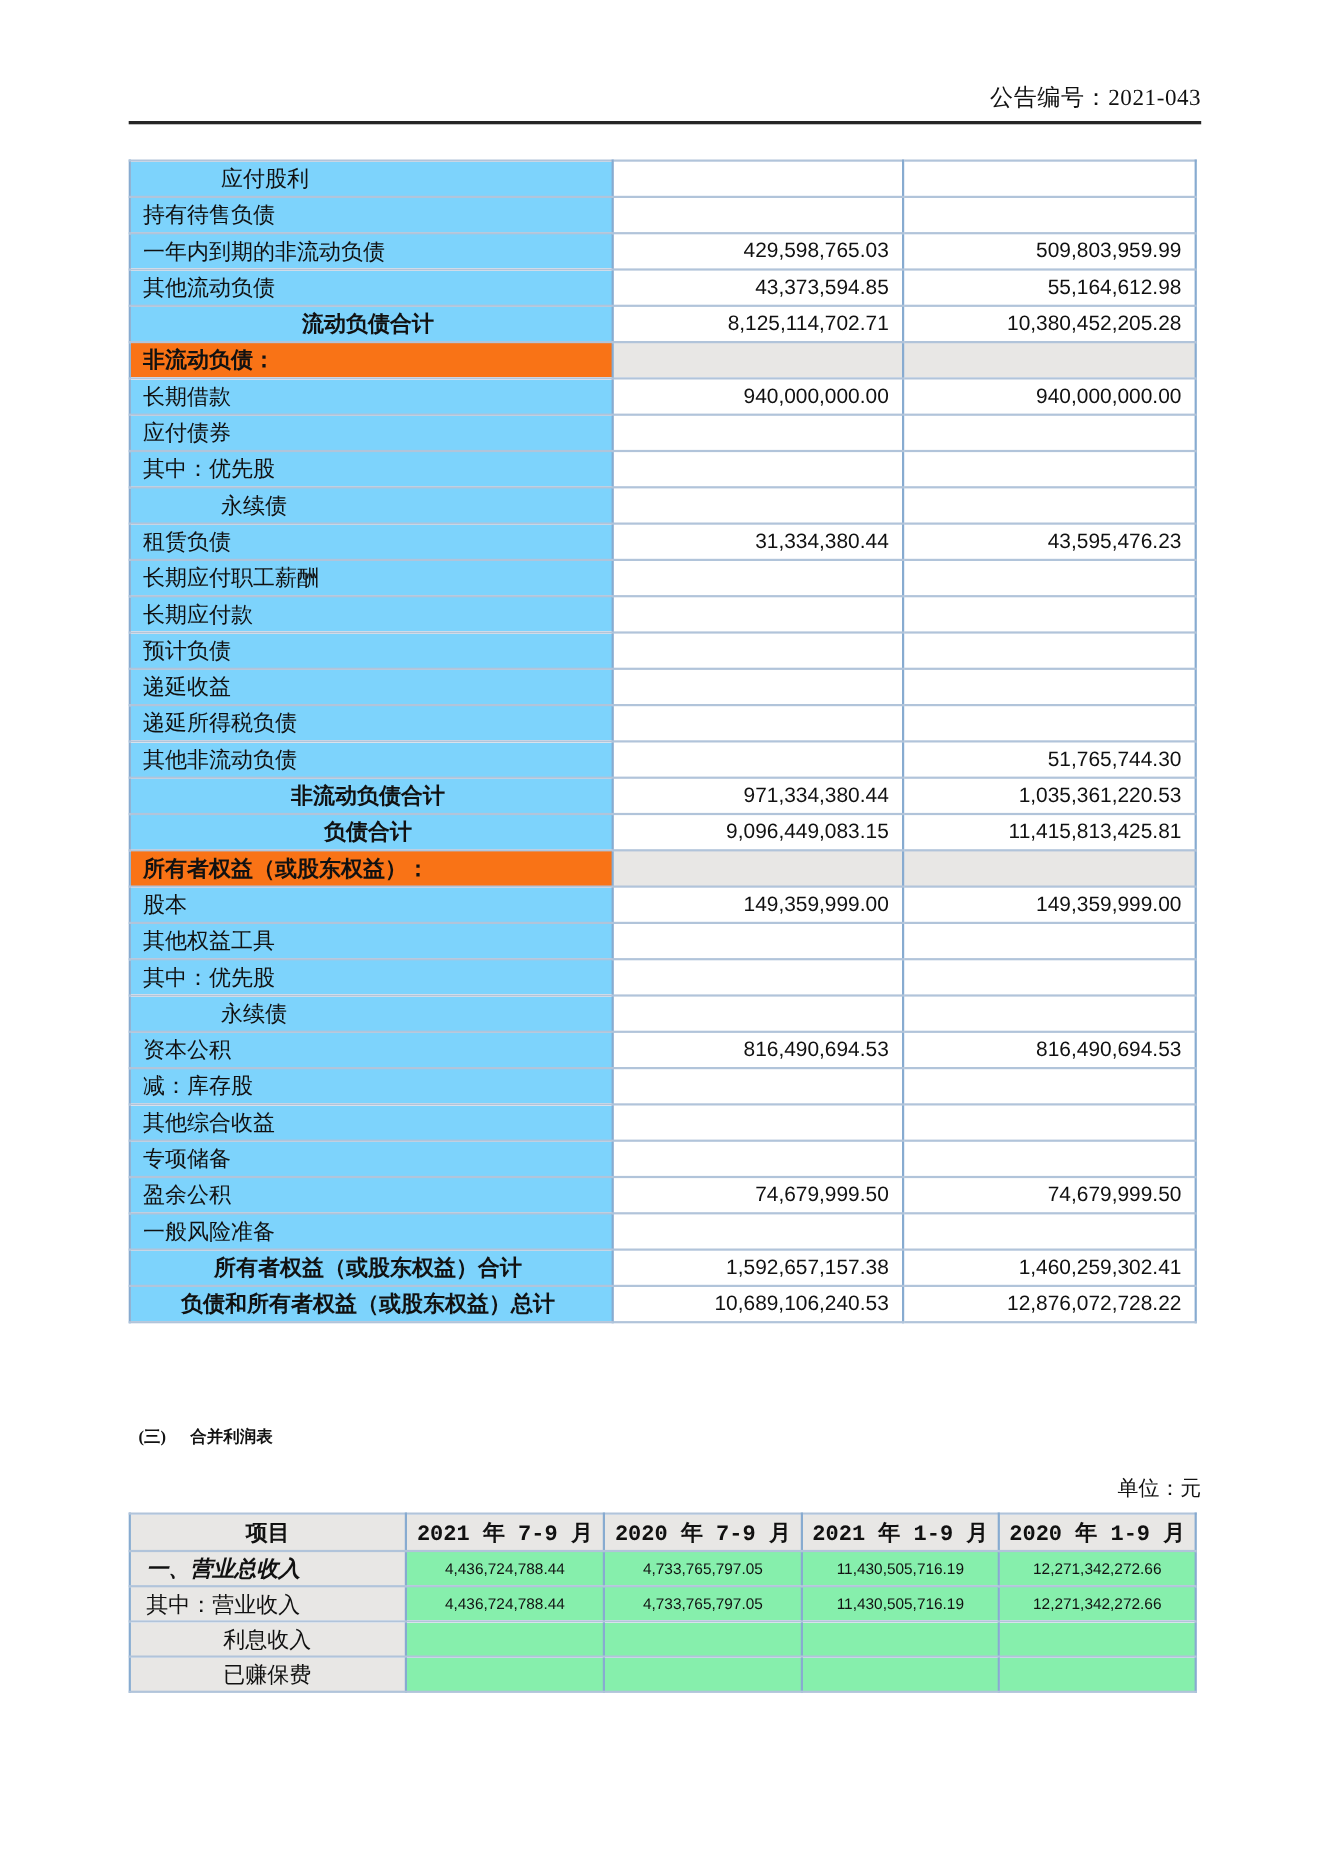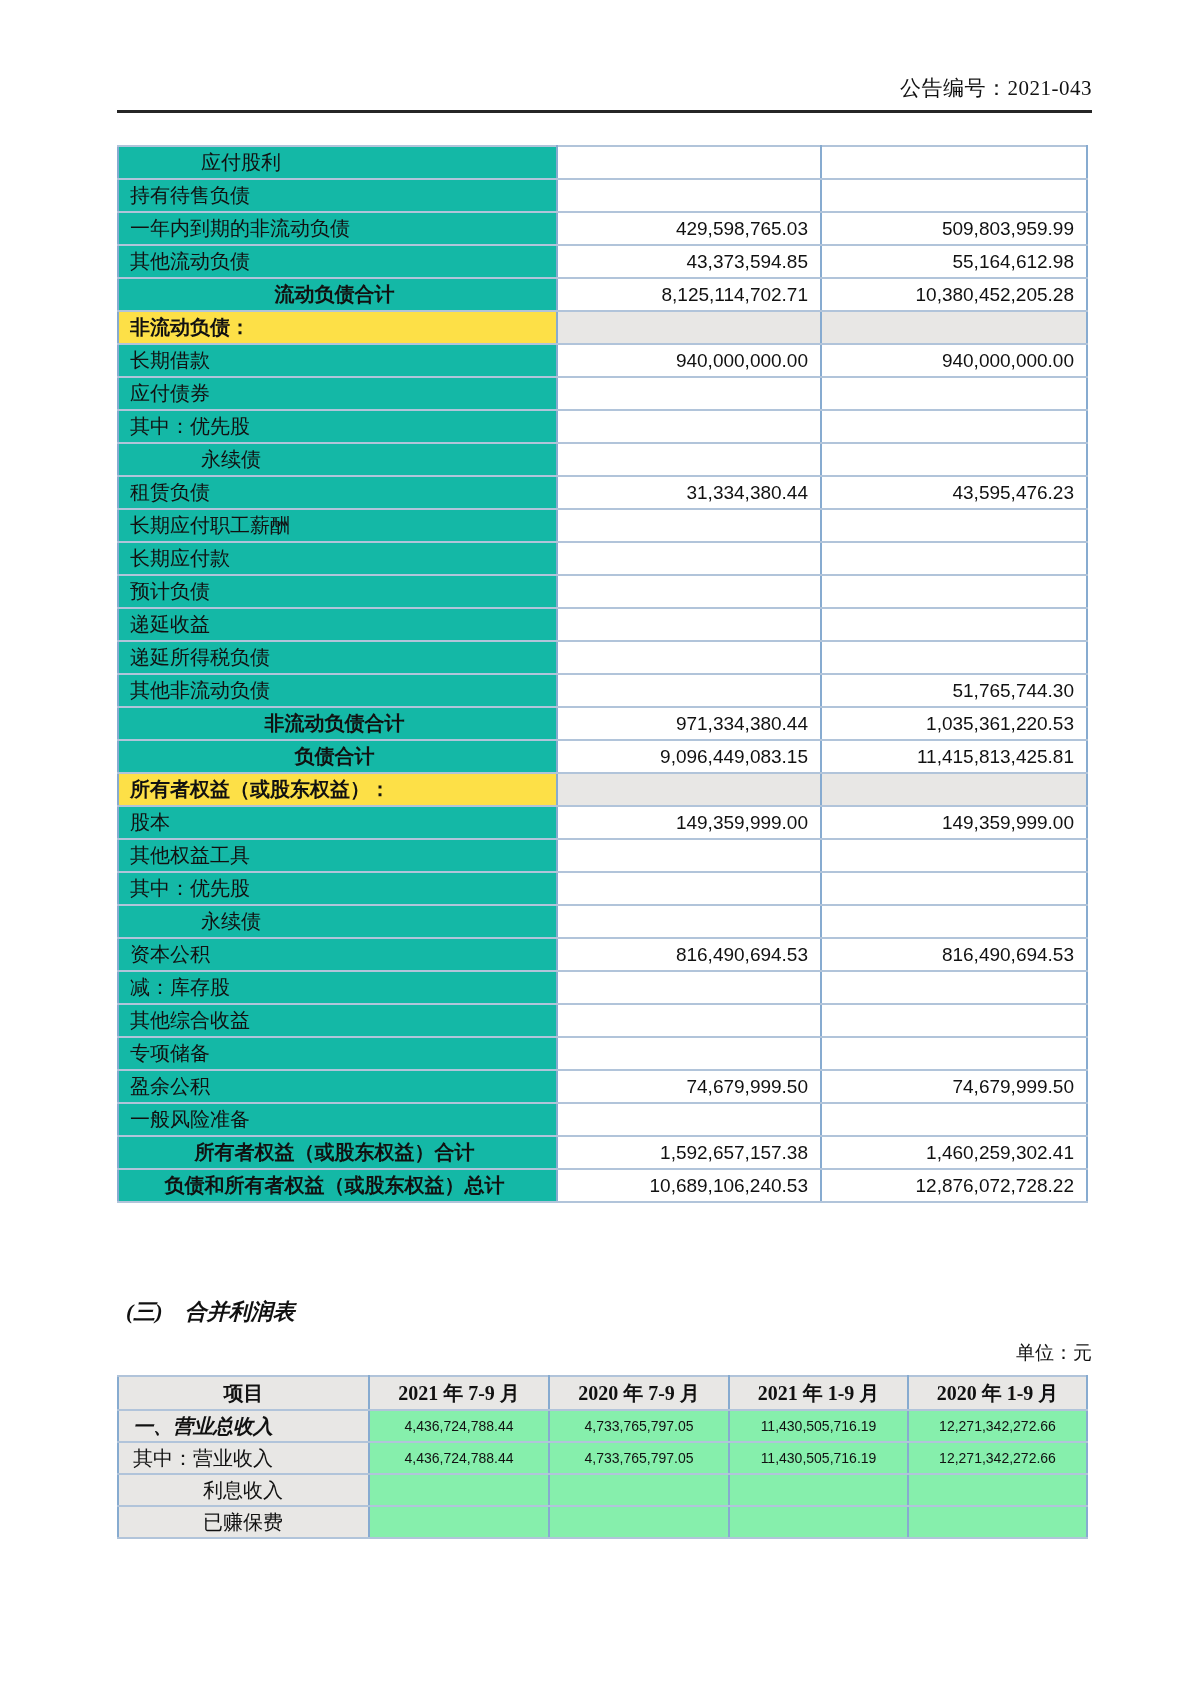--- a/index.html
+++ b/index.html
@@ -17,42 +17,42 @@
   table{border-collapse:collapse;table-layout:fixed;position:absolute;left:117px;}
   td,th{
     border-top:2px solid #b1c4da;border-bottom:2px solid #b1c4da;
     border-left:2px solid #87abd0;border-right:2px solid #87abd0;
     overflow:hidden;white-space:nowrap;
   }
   
   .t1{top:145px;width:969px;}
   .t1 td{height:31px;vertical-align:middle;}
   .t1 td.lbl{
-    background:#14b8a6;font-size:20px;padding:0 6px 0 11px;text-align:left;
+    background:#7dd3fc;font-size:20px;padding:0 6px 0 11px;text-align:left;
   }
   .t1 tr.indent td.lbl{padding-left:82px;}
   .t1 tr.section td.lbl{font-weight:bold;}
-  .t1 tr.section td{background:#fde047;}
+  .t1 tr.section td{background:#f97316;}
   .t1 tr.total td.lbl{font-weight:bold;text-align:center;padding-left:0;}
   .t1 td.num{
     background:#fff;font-family:"Liberation Sans","DejaVu Sans",sans-serif;
     font-size:19px;text-align:right;padding:0 12px 0 4px;
   }
   .t1 tr.section td.num{background:#e8e7e5;}
   
   .section-heading{
-    position:absolute;top:1297px;left:126px;font-size:22px;font-weight:bold;font-style:italic;
+    position:absolute;top:1297px;left:126px;font-size:15px;font-weight:bold;
   }
   .section-heading .idx{margin-right:22px;}
   .unit-label{
     position:absolute;top:1340px;right:108px;font-size:19px;
   }
   .t2{top:1375px;width:969px;}
   .t2 th{
-    background:#e8e7e5;height:30px;font-size:20px;font-weight:bold;text-align:center;
+    background:#e8e7e5;height:30px;font-size:20px;font-weight:bold;text-align:center;font-family:Liberation Mono, monospace;
   }
   .t2 td{height:30px;vertical-align:middle;}
   .t2 td.lbl{background:#e8e7e5;font-size:20px;text-align:left;padding:0 4px 0 14px;}
   .t2 tr.bold td.lbl{font-weight:bold;font-style:italic;}
   .t2 tr.center td.lbl{text-align:center;padding-left:3px;}
   .t2 td.num{
     background:#86efac;font-family:"Liberation Sans","DejaVu Sans",sans-serif;
     font-size:14px;text-align:center;padding:0 3px;
   }
 </style>

